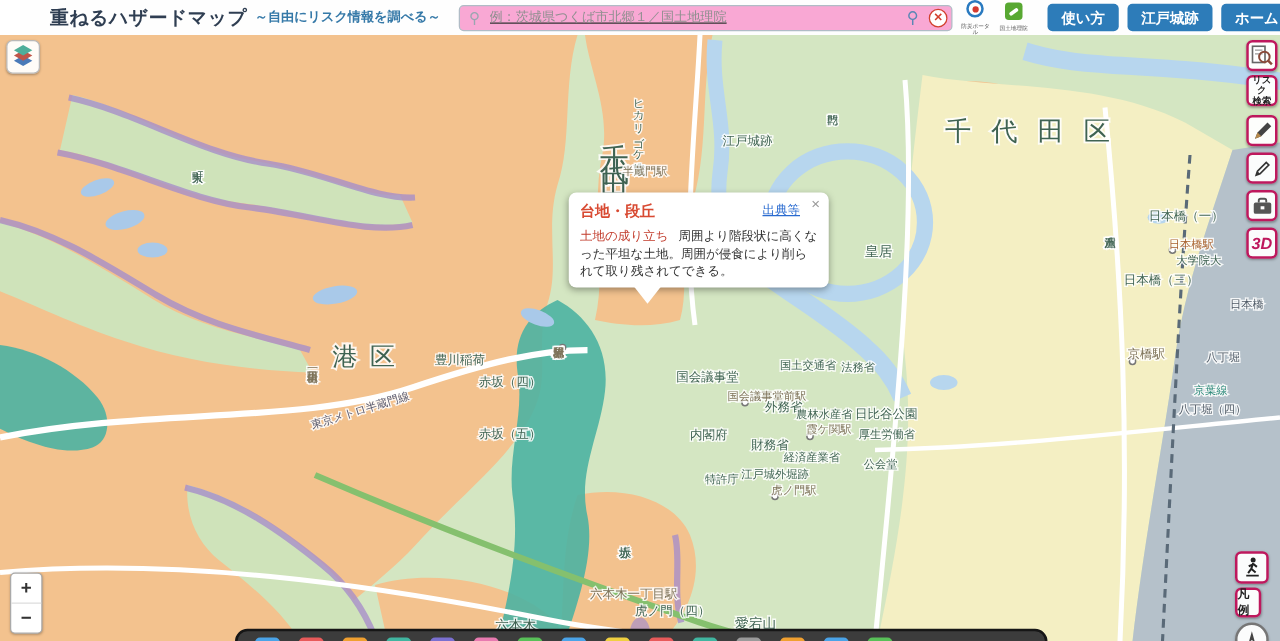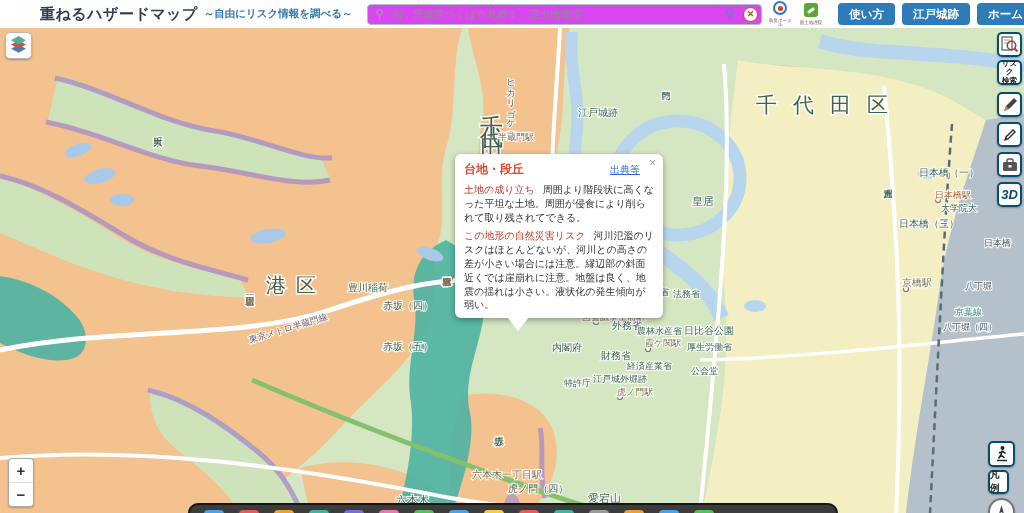--- a/index.html
+++ b/index.html
@@ -6,21 +6,21 @@
   *{box-sizing:border-box;font-family:"Liberation Sans",sans-serif;}
   #app{position:relative;width:1024px;height:513px;background:#fff;overflow:hidden;}
 
   
   #header{position:absolute;top:0;left:16px;width:1024px;height:28px;background:#fefefe;
           display:flex;align-items:center;z-index:30;}
   #site-title{margin-left:24px;font-size:15px;font-weight:bold;color:#2f3e52;white-space:nowrap;letter-spacing:.5px;}
   #site-subtitle{margin-left:6px;font-size:10.5px;font-weight:bold;color:#3579a8;white-space:nowrap;}
   #search-wrap{position:relative;margin-left:14px;width:484px;height:21px;}
   #search-input{width:100%;height:100%;border:1px solid #b0bcc6;border-radius:4px;
-                padding:0 46px 0 24px;font-size:10.5px;color:#333;background:#d946ef;}
+                padding:0 46px 0 24px;font-size:10.5px;color:#333;background:#f9a8d4;text-decoration:underline;}
   #search-input::placeholder{color:#8f8f8f;}
   .s-ico{position:absolute;top:2px;width:16px;height:16px;font-size:12px;line-height:16px;text-align:center;}
   #search-ico-left{left:5px;color:#9aa6b0;}
   #search-ico-go{right:24px;color:#5b87b5;font-size:13px;cursor:pointer;}
   #search-clear{right:4px;top:3px;width:15px;height:15px;border:1.5px solid #d2402e;border-radius:50%;
                 color:#d2402e;font-size:9px;font-weight:bold;line-height:12px;text-align:center;cursor:pointer;background:#fff;}
   .hdr-logo{width:30px;text-align:center;margin-left:6px;line-height:1;}
   .hdr-logo .cap{font-size:4.5px;color:#555;display:block;margin-top:1px;}
   .logo-circle{display:inline-block;width:14px;height:14px;border-radius:50%;border:2.5px solid #2a7ac0;position:relative;background:#fff;}
   .logo-circle:after{content:"";position:absolute;left:3px;top:3px;width:5px;height:5px;border-radius:50%;background:#d43a30;}
@@ -28,39 +28,39 @@
   .logo-green:after{content:"";position:absolute;left:3px;top:6px;width:8px;height:3px;background:#fff;border-radius:2px;transform:rotate(-35deg);}
   .nav-btn{height:22px;margin-left:7px;padding:0 11px;background:#2d7cb9;color:#fff;border:none;border-radius:4px;
            font-size:11.5px;font-weight:bold;cursor:pointer;white-space:nowrap;}
   #nav-btns{display:flex;align-items:center;margin-left:8px;}
 
   
   #map{position:absolute;top:28px;left:0;width:1024px;height:485px;overflow:hidden;background:#d4e6c2;}
   #map svg{display:block;}
 
   
-  .ctl{position:absolute;background:rgba(255,255,255,.94);border:2px solid #0c4a6e;border-radius:5px;
+  .ctl{position:absolute;background:rgba(255,255,255,.94);border:2px solid #be185d;border-radius:5px;
        box-shadow:0 1px 2px rgba(0,0,0,.3);display:flex;align-items:center;justify-content:center;cursor:pointer;}
   #layers-btn{left:5px;top:4px;width:27px;height:27px;border:1px solid #b9b9b9;}
   .right-ctl{left:997px;width:25px;height:25px;}
   #risk-search-btn{font-size:7.5px;font-weight:bold;color:#222;line-height:1.15;text-align:center;letter-spacing:0;}
-  #btn-3d{font-family:"Liberation Serif",serif;font-style:italic;font-weight:bold;font-size:13px;color:#0c4a6e;}
+  #btn-3d{font-family:"Liberation Serif",serif;font-style:italic;font-weight:bold;font-size:13px;color:#be185d;}
   #legend-btn{font-size:9.5px;font-weight:bold;color:#222;}
   #compass-btn{left:988px;top:470px;width:27px;height:27px;border-radius:50%;border:2px solid #767676;}
   #zoom-widget{position:absolute;left:8px;top:430px;width:26px;height:49px;background:#fff;border:1px solid #aaa;
                border-radius:4px;box-shadow:0 1px 2px rgba(0,0,0,.25);display:flex;flex-direction:column;}
   .zoom-btn{flex:1;display:flex;align-items:center;justify-content:center;font-size:15px;font-weight:bold;color:#333;cursor:pointer;}
   #zoom-in{border-bottom:1px solid #ddd;}
 
   
   #popup{position:absolute;left:455px;top:126px;width:208px;background:#fff;border-radius:6px;
          box-shadow:0 2px 6px rgba(0,0,0,.35);padding:7px 9px 6px 9px;z-index:20;}
   #popup:after{content:"";position:absolute;left:52px;bottom:-13px;border:11px solid transparent;
                border-top:14px solid #fff;border-bottom:none;}
-  #popup-head{display:flex;align-items:center;}
+  #popup-head{display:flex;align-items:flex-start;}
   #popup-title{font-size:12px;font-weight:bold;color:#d84a32;}
   #popup-src{margin-left:auto;margin-right:14px;font-size:10px;color:#2a6bd0;text-decoration:underline;cursor:pointer;}
   #popup-close{position:absolute;top:3px;right:7px;font-size:12px;color:#999;cursor:pointer;line-height:1;}
   .popup-p{font-size:10px;line-height:1.38;color:#333;margin:5px 0 0 0;}
   .popup-lead{font-weight:normal;color:#c13a2a;margin-right:8px;}
   #popup-note{font-size:8.5px;color:#555;line-height:1.35;margin-top:5px;}
 
   
   #cat-bar{position:absolute;left:188px;top:475px;width:650px;height:40px;background:#3c3c3c;
            border:2px solid #161616;border-radius:10px 10px 0 0;display:flex;align-items:flex-start;
@@ -290,23 +290,20 @@
 
     <div id="popup">
       <div id="popup-head">
         <span id="popup-title">台地・段丘</span>
         <span id="popup-src">出典等</span>
       </div>
       <span id="popup-close">×</span>
       <p class="popup-p">
         <span class="popup-lead">土地の成り立ち</span><span>周囲より階段状に高くなった平坦な土地。周囲が侵食により削られて取り残されてできる。</span>
       </p>
-      <p class="popup-p">
-        <span class="popup-lead">この地形の自然災害リスク</span><span>河川氾濫のリスクはほとんどないが、河川との高さの差が小さい場合には注意。縁辺部の斜面近くでは崖崩れに注意。地盤は良く、地震の揺れは小さい。液状化の発生傾向が弱い。</span>
-      </p>
     </div>
 
     <div id="cat-bar">
         <span class="bar-dot" style="background: rgb(74, 163, 232);"></span>
         <span class="bar-dot" style="background: rgb(232, 90, 90);"></span>
         <span class="bar-dot" style="background: rgb(240, 160, 48);"></span>
         <span class="bar-dot" style="background: rgb(64, 181, 160);"></span>
         <span class="bar-dot" style="background: rgb(122, 111, 208);"></span>
         <span class="bar-dot" style="background: rgb(232, 122, 176);"></span>
         <span class="bar-dot" style="background: rgb(88, 192, 88);"></span>

